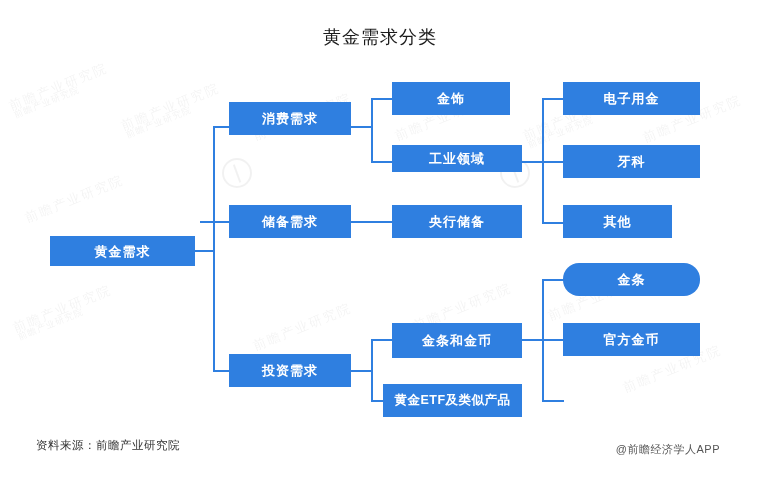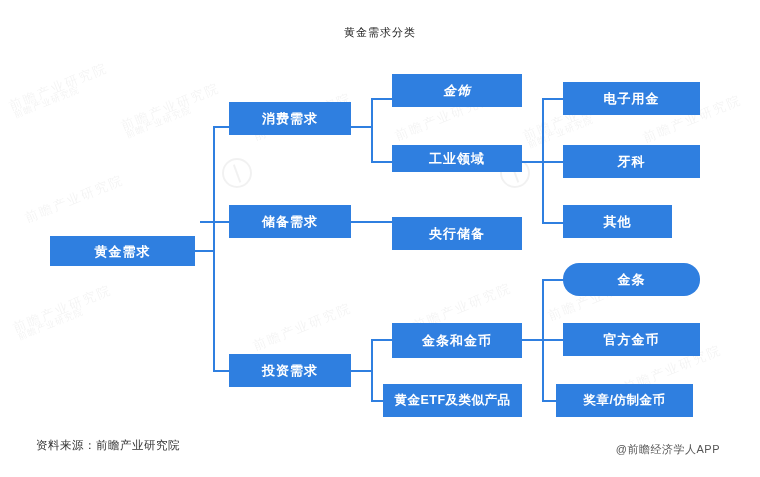--- a/index.html
+++ b/index.html
@@ -48,21 +48,21 @@
     background: #000;
     transform: translateX(-50%) rotate(-20deg);
   }
   
   #title {
     position: absolute;
     left: 0;
     top: 25px;
     width: 760px;
     text-align: center;
-    font-size: 11px;
+    font-size: 18px;
     color: #1a1a1a;
     letter-spacing: 1px;
   }
   
   .node {
     position: absolute;
     background: #2f7fe0;
     color: #ffffff;
     display: flex;
     align-items: center;
@@ -158,29 +158,28 @@
   <div class="ln h" style="left:542px; top:279px; width:22px;"></div>
   <div class="ln h" style="left:542px; top:339px; width:22px;"></div>
   <div class="ln h" style="left:542px; top:400px; width:22px;"></div>
 
   <div class="node" style="left:50px; top:236px; width:145px; height:30px;">黄金需求</div>
 
   <div class="node" style="left:229px; top:102px; width:122px; height:33px;">消费需求</div>
   <div class="node" style="left:229px; top:205px; width:122px; height:33px;">储备需求</div>
   <div class="node" style="left:229px; top:354px; width:122px; height:33px;">投资需求</div>
 
-  <div class="node" style="left:392px; top:74px; width:130px; height:33px;font-style:italic;">金饰</div>
+  <div class="node" style="left:392px; top:82px; width:118px; height:33px;">金饰</div>
   <div class="node" style="left:392px; top:145px; width:130px; height:27px;">工业领域</div>
-  <div class="node" style="left:392px; top:205px; width:130px; height:33px;margin-top:12px;">央行储备</div>
+  <div class="node" style="left:392px; top:205px; width:130px; height:33px;">央行储备</div>
   <div class="node" style="left:392px; top:323px; width:130px; height:35px;">金条和金币</div>
   <div class="node tight" style="left:383px; top:384px; width:139px; height:33px;">黄金ETF及类似产品</div>
 
   <div class="node" style="left:563px; top:82px; width:137px; height:33px;">电子用金</div>
   <div class="node" style="left:563px; top:145px; width:137px; height:33px;">牙科</div>
   <div class="node" style="left:563px; top:205px; width:109px; height:33px;">其他</div>
   <div class="node" style="left:563px; top:263px; width:137px; height:33px;border-radius:16px;">金条</div>
   <div class="node" style="left:563px; top:323px; width:137px; height:33px;">官方金币</div>
-  <div class="node tight" style="left:556px; top:384px; width:137px; height:33px;">奖章/仿制金币</div>
 
   <div class="footer-left">资料来源：前瞻产业研究院</div>
   <div class="footer-right">@前瞻经济学人APP</div>
 
 </div>
 
 </body></html>

